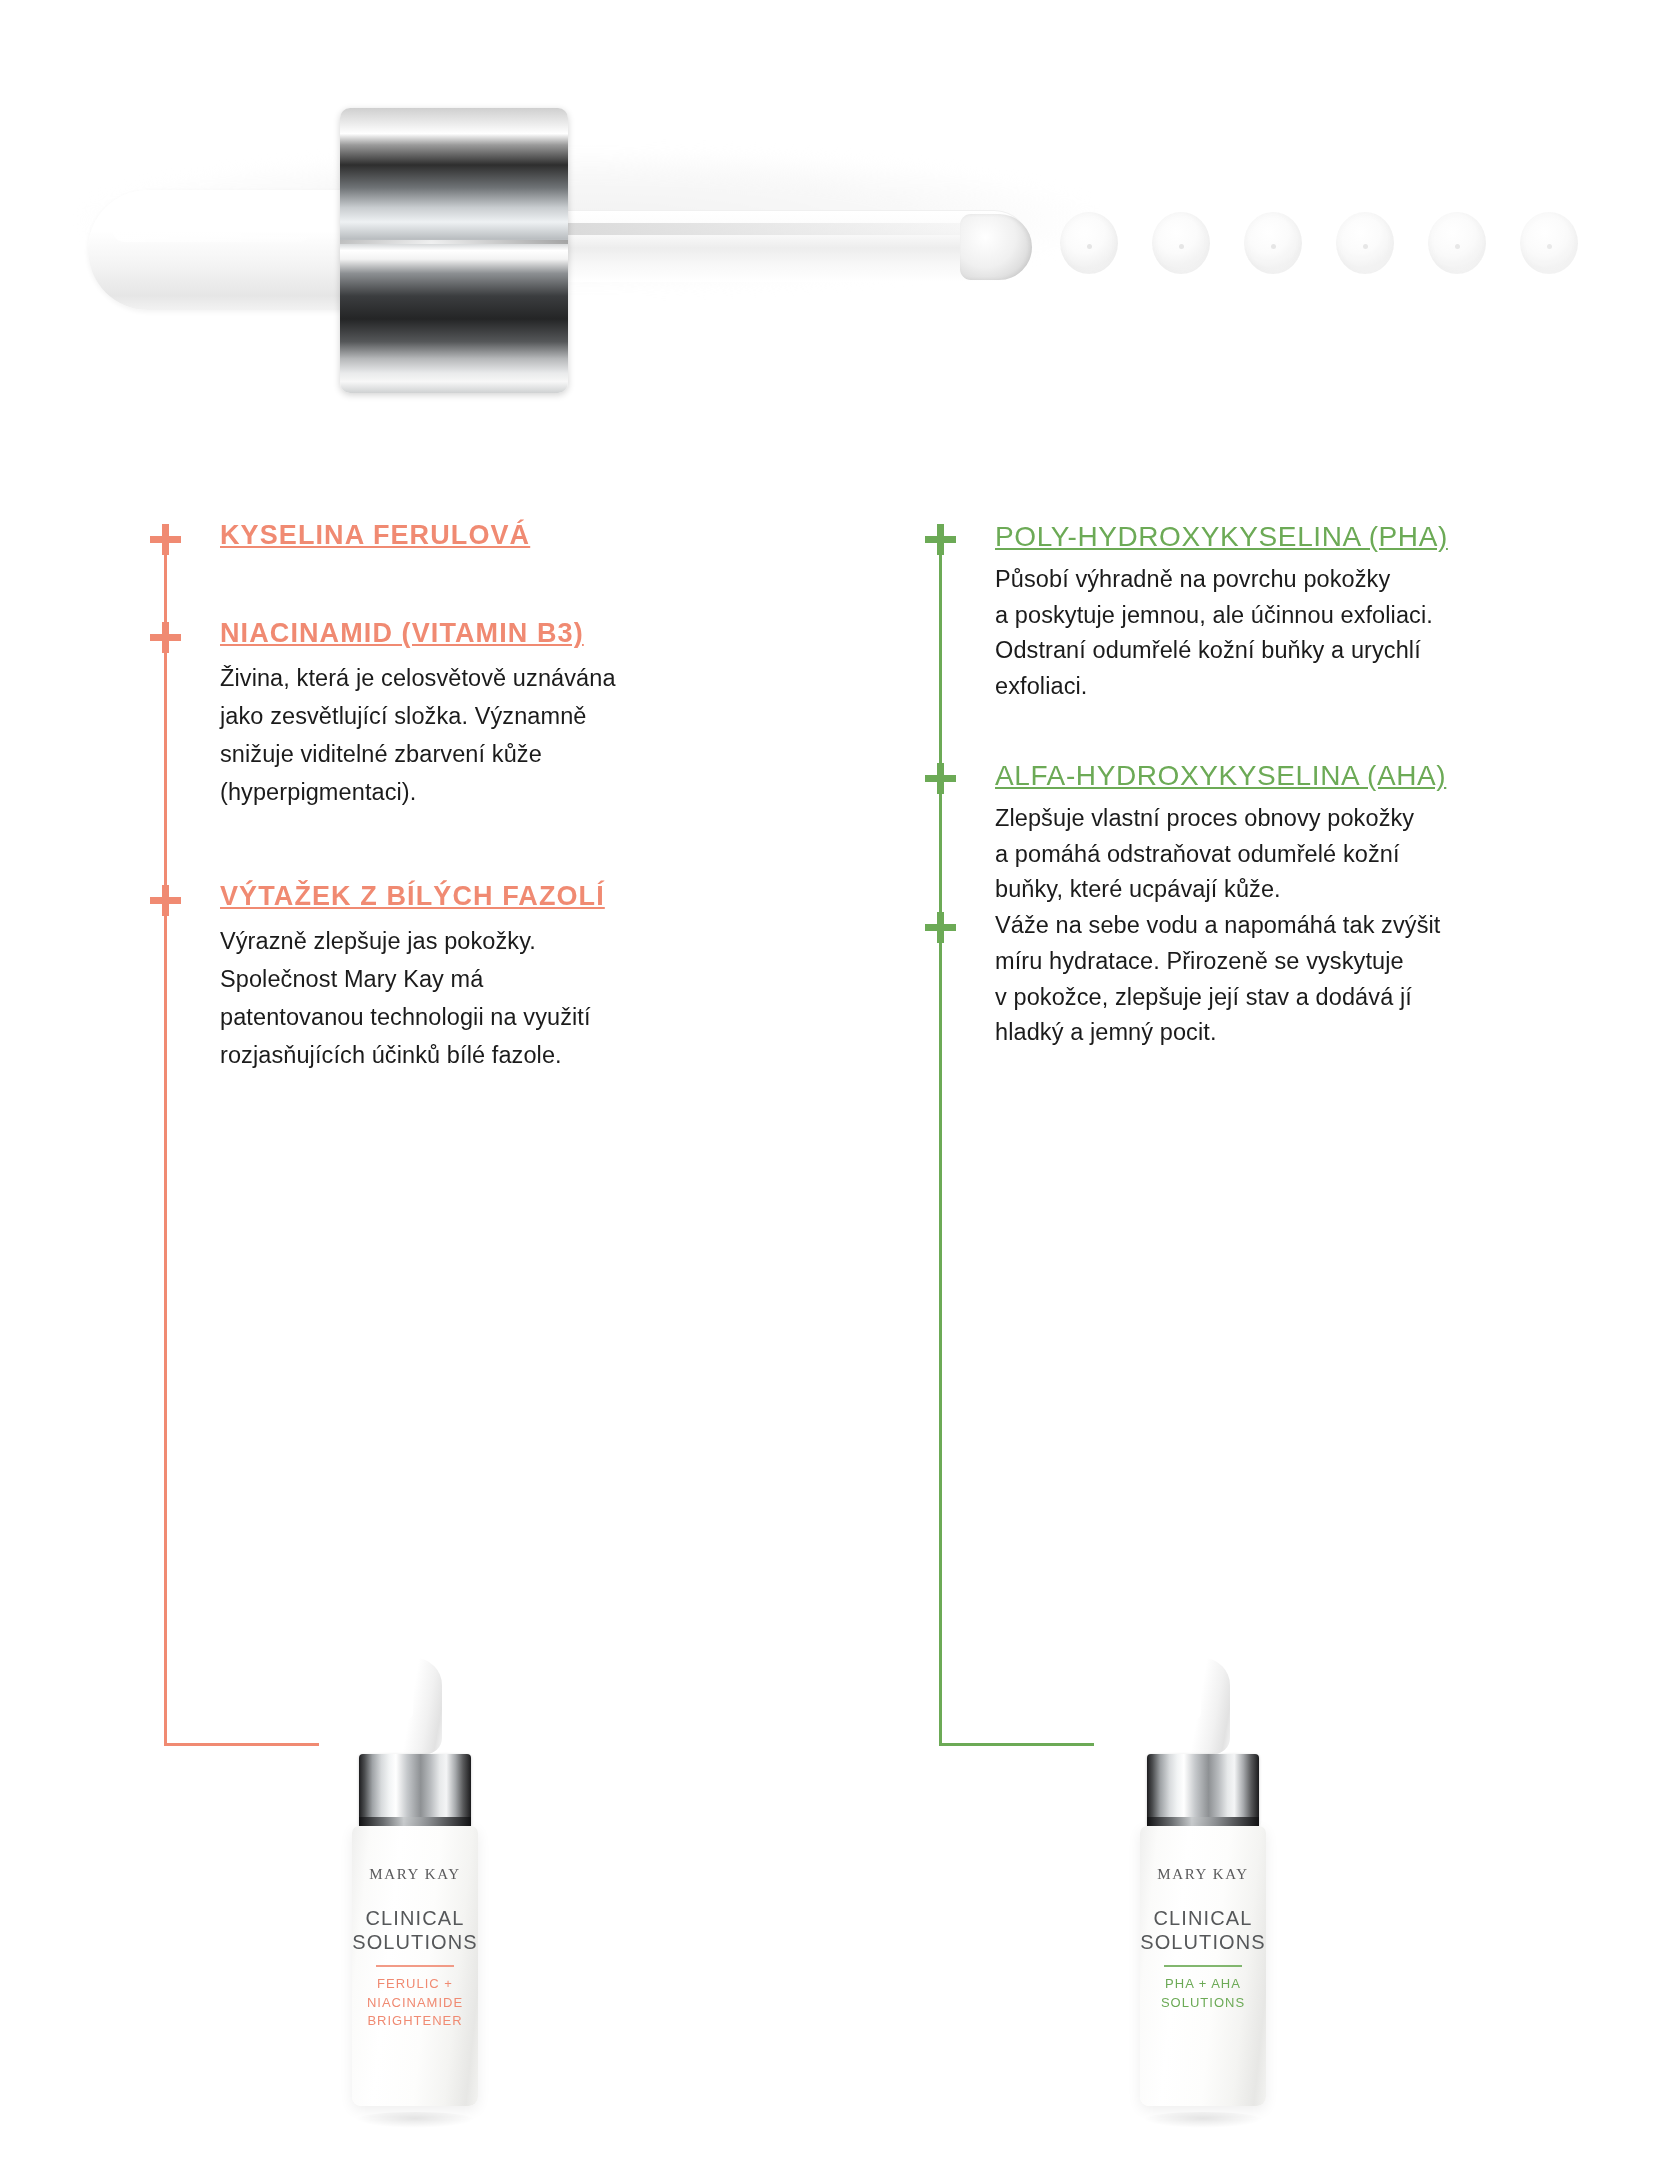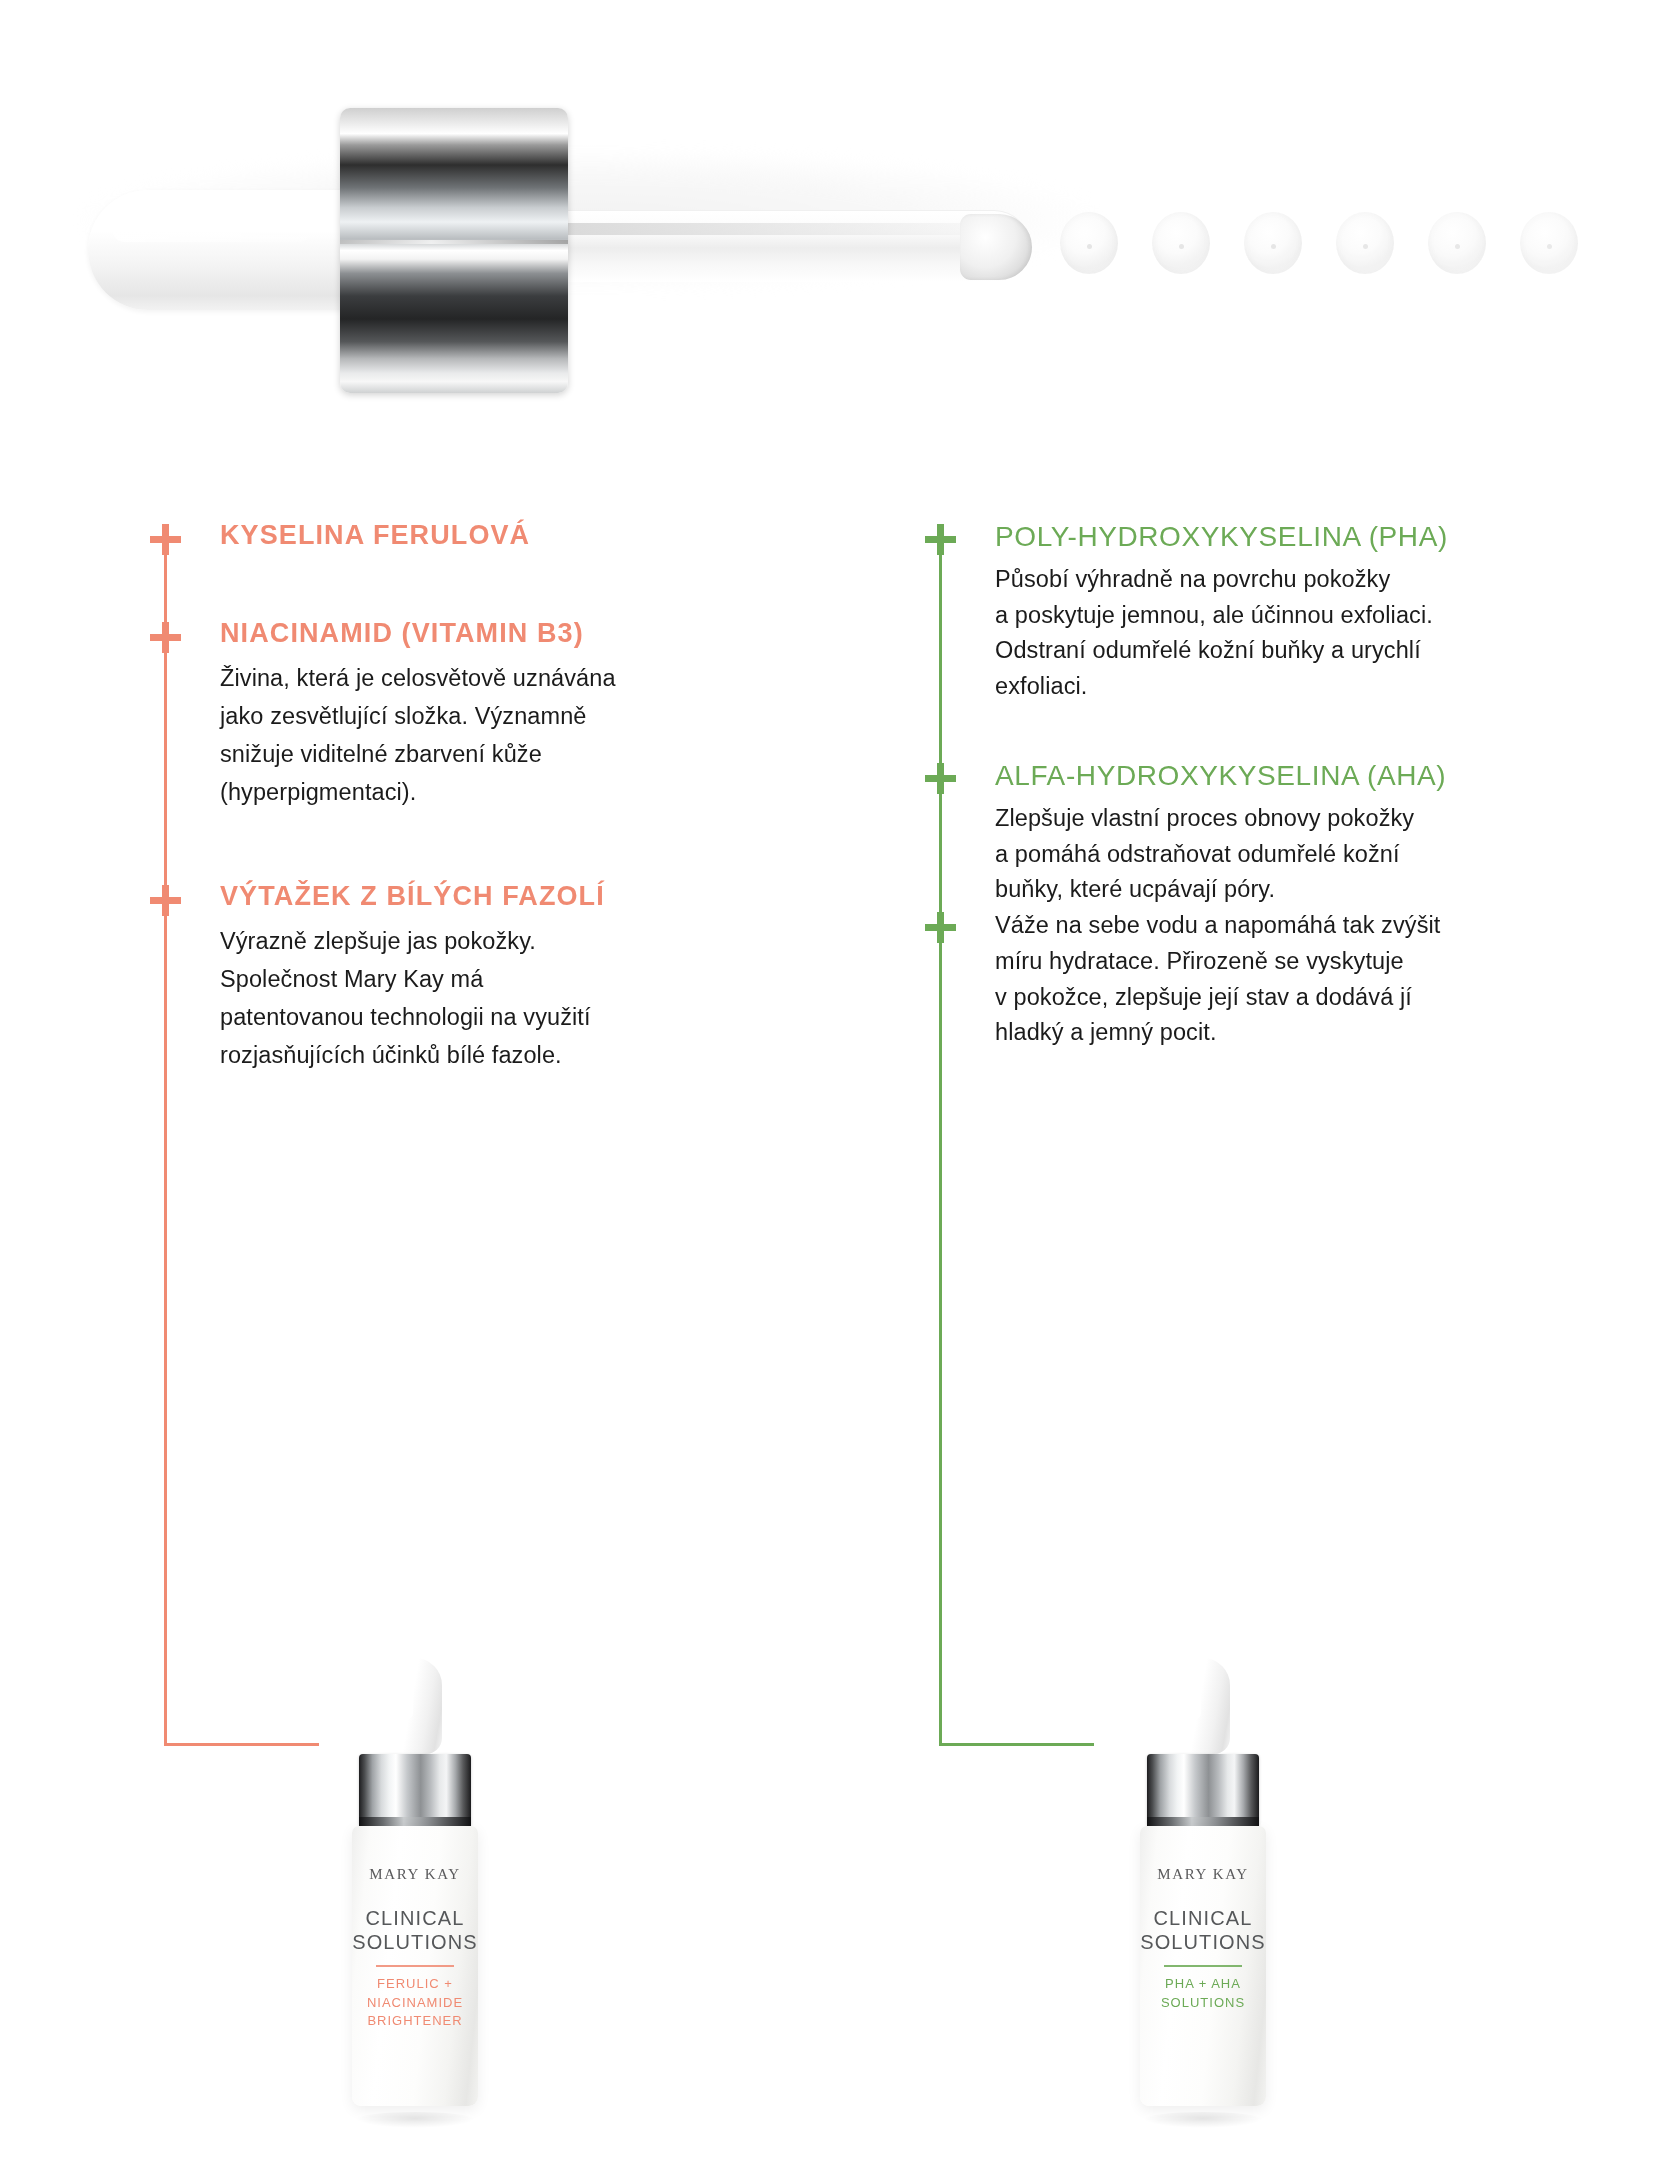--- a/index.html
+++ b/index.html
@@ -160,20 +160,21 @@
   }
   .plus::before { left: 0; top: 12px; width: 31px; height: 7px; }
   .plus::after  { left: 12px; top: 0; width: 7px; height: 31px; }
 
   .item-title {
     font-size: 27px;
     font-weight: 700;
     letter-spacing: 1.1px;
     line-height: 1.18;
     margin-bottom: 9px;
+    text-decoration: underline;
   }
   .col-right .item-title { font-weight: 400; letter-spacing: .6px; font-size: 28px; }
 
   .item-body {
     font-size: 23.5px;
     line-height: 1.62;
     color: #1b1b1b;
     letter-spacing: .1px;
     white-space: pre-line;
   }
@@ -334,21 +335,21 @@
 a poskytuje jemnou, ale účinnou exfoliaci.
 Odstraní odumřelé kožní buňky a urychlí
 exfoliaci.</div>
       </div>
 
       <div class="item" style="">
         <span class="plus"></span>
         <div class="item-title">ALFA-HYDROXYKYSELINA (AHA)</div>
         <div class="item-body">Zlepšuje vlastní proces obnovy pokožky
 a pomáhá odstraňovat odumřelé kožní
-buňky, které ucpávají póry.</div>
+buňky, které ucpávají kůže.</div>
       </div>
 
       <div class="item">
         <span class="plus"></span>
         <div class="item-body">Váže na sebe vodu a napomáhá tak zvýšit
 míru hydratace. Přirozeně se vyskytuje
 v pokožce, zlepšuje její stav a dodává jí
 hladký a jemný pocit.</div>
       </div>
     </div>

